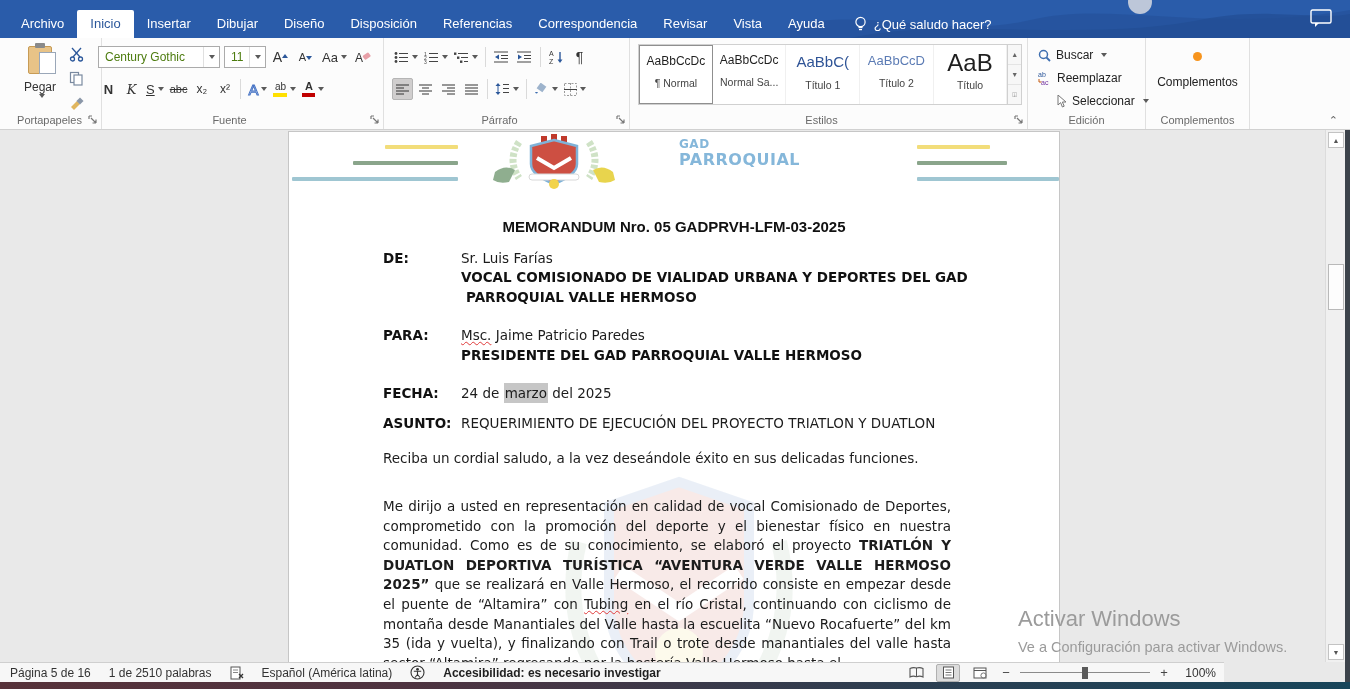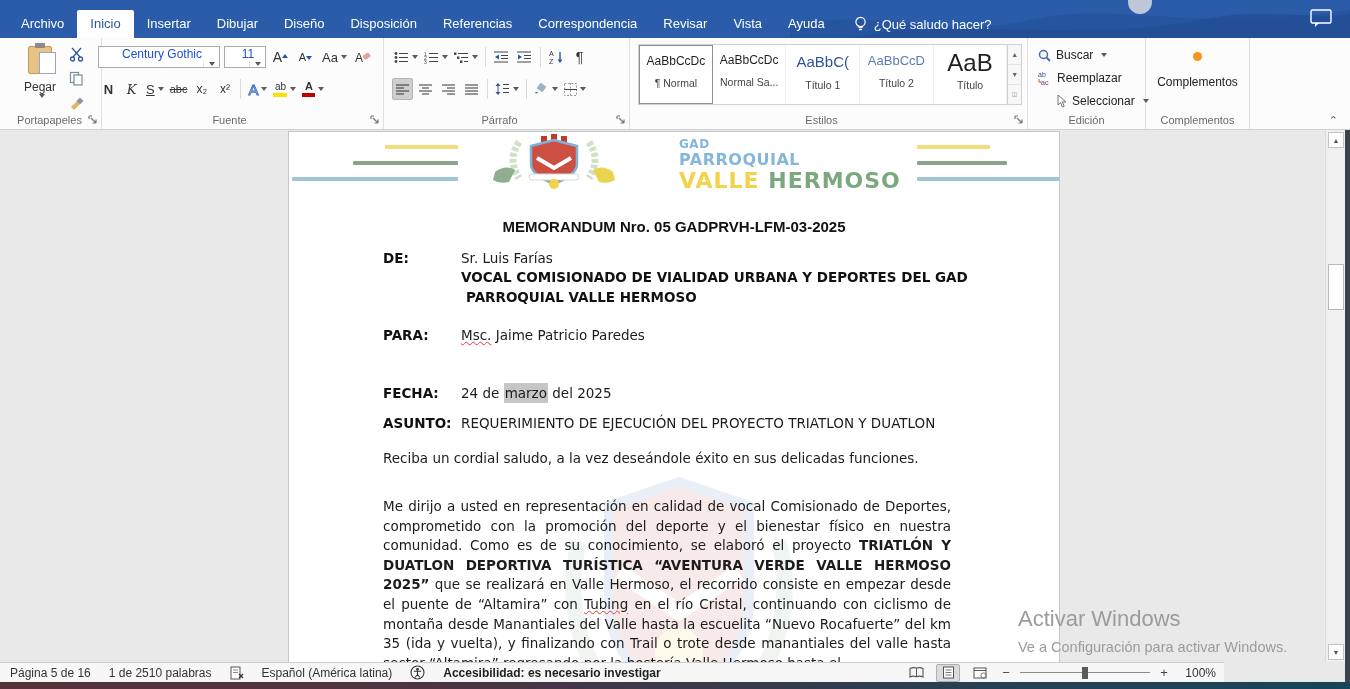--- a/index.html
+++ b/index.html
@@ -20,21 +20,21 @@
   .comment-ic { position:absolute; right:18px; top:9px; }
   
   .ribbon { position:absolute; left:0; top:38px; width:1350px; height:92px; background:#fcfcfc; border-bottom:1px solid #d1d1d1; }
   .rgroup { position:absolute; top:0; height:91px; border-right:1px solid #e0e0e0; }
   .glabel { position:absolute; bottom:3px; left:0; right:14px; text-align:center; font-size:11px; color:#6a6a6a; white-space:nowrap; }
   .launcher { position:absolute; bottom:4px; right:3px; width:10px; height:10px; }
   .row { position:absolute; display:flex; align-items:center; }
   .ib { height:22px; min-width:21px; padding:0 2px; display:flex; align-items:center; justify-content:center; border-radius:2px; cursor:default; }
   .ib.sel { background:#d0cece; border:1px solid #b5b5b5; }
   .cv { width:0; height:0; border-left:3px solid transparent; border-right:3px solid transparent; border-top:4px solid #5a5a5a; margin-left:3px; }
-  .combo { height:22px; background:#fff; border:1px solid #ababab; display:flex; align-items:center; font-size:12px; color:#1d4ed8; padding-left:6px;flex-direction:column; }
+  .combo { height:22px; background:#fff; border:1px solid #ababab; display:flex; align-items:center; font-size:12px; color:#4d7c0f; padding-left:6px; }
   .combo .arr { margin-left:auto; width:16px; height:100%; display:flex; align-items:center; justify-content:center; border-left:1px solid #e0e0e0; }
   .glyph { font-size:13px; color:#333; }
   .vsep { width:1px; height:20px; background:#dadada; margin:0 3px; }
   
   .pastebtn { position:absolute; left:8px; top:6px; width:40px; height:72px; display:flex; flex-direction:column; align-items:center; border-radius:2px; }
   .clip { position:relative; width:24px; height:28px; background:#e8c387; border:1px solid #c79b55; border-radius:2px; margin-top:2px; }
   .clip:before { content:""; position:absolute; left:6px; top:-4px; width:10px; height:5px; background:#8a8a8a; border-radius:1px; }
   .clip:after { content:""; position:absolute; right:-5px; top:5px; width:15px; height:20px; background:#fff; border:1px solid #9aa7b8; }
   .pastebtn .lbl { font-size:12px; color:#333; margin-top:6px; }
   .minicol { position:absolute; left:52px; top:6px; display:flex; flex-direction:column; gap:3px; }
@@ -492,32 +492,32 @@
         <path d="M69,6 L92,12 L92,30 Q92,41 69,50 Q46,41 46,30 L46,12 Z" fill="#cd4f42" stroke="#7fb2d8" stroke-width="2.5"></path>
         <path d="M52,24 L69,34 L86,24" stroke="#fff" stroke-width="4" fill="none"></path>
         <rect x="44" y="40" width="50" height="6" rx="3" fill="#fff" stroke="#d8d8d8"></rect>
         <circle cx="69" cy="50" r="5" fill="#f2d34b"></circle>
         <path d="M10,38 Q20,30 30,36 L24,48 Q14,50 8,46 Z" fill="#8fae8f"></path>
         <path d="M128,38 Q118,30 108,36 L114,48 Q124,50 130,46 Z" fill="#e8d44d"></path>
       </svg>
       <div class="logo-text">
         <div class="lt1">GAD</div>
         <div class="lt2">PARROQUIAL</div>
-        <div class="lt3"><span class="v">VALLE</span> <span class="h">HERMOSO</span></div>
       </div>
 
       <div class="doc-title">MEMORANDUM Nro. 05 GADPRVH-LFM-03-2025</div>
 
       <div class="fl" style="top:118px;">DE:</div>
       <div class="fv" style="top:118px;">Sr. Luis Farías</div>
       <div class="fv b" style="top:137px;">VOCAL COMISIONADO DE VIALIDAD URBANA Y DEPORTES DEL GAD</div>
       <div class="fv b" style="top:157px;left:177px;">PARROQUIAL VALLE HERMOSO</div>
 
       <div class="fl" style="top:195px;">PARA:</div>
       <div class="fv" style="top:195px;"><span class="sqg">Msc.</span><span> Jaime Patricio Paredes</span></div>
+      <div class="fv b" style="top:215px;">PRESIDENTE DEL GAD PARROQUIAL VALLE HERMOSO</div>
 
       <div class="fl" style="top:253px;">FECHA:</div>
       <div class="fv" style="top:253px;"><span>24 de </span><span class="hl">marzo</span><span> del 2025</span></div>
 
       <div class="fl" style="top:283px;">ASUNTO:</div>
       <div class="fv" style="top:283px;">REQUERIMIENTO DE EJECUCIÓN DEL PROYECTO TRIATLON Y DUATLON</div>
 
       <div class="greet">Reciba un cordial saludo, a la vez deseándole éxito en sus delicadas funciones.</div>
 
       <div class="doc-body"><span>Me dirijo a usted en representación en calidad de vocal Comisionado de Deportes, comprometido con la promoción del deporte y el bienestar físico en nuestra comunidad.  Como es de su conocimiento, se elaboró el proyecto </span><b>TRIATLÓN Y DUATLON DEPORTIVA TURÍSTICA “AVENTURA VERDE VALLE HERMOSO 2025”</b><span> que se realizará en Valle Hermoso, el recorrido consiste en empezar desde el puente de “Altamira” con </span><span class="sqg">Tubing</span><span> en el río Cristal, continuando con ciclismo de montaña desde Manantiales del Valle hasta la escuelita “Nuevo Rocafuerte” del km 35 (ida y vuelta), y finalizando con Trail o trote desde manantiales del valle hasta sector “Altamira” regresando por la hostería Valle Hermoso hasta el</span></div>

